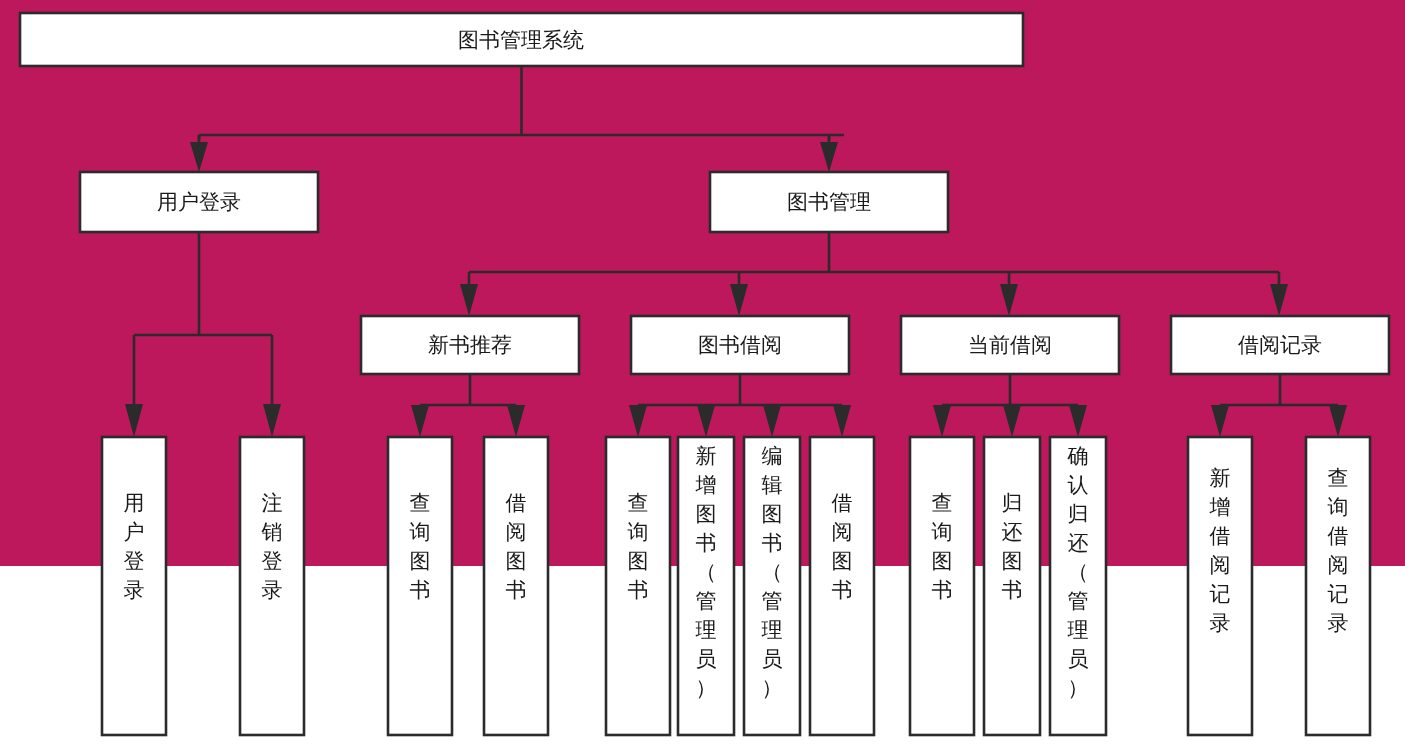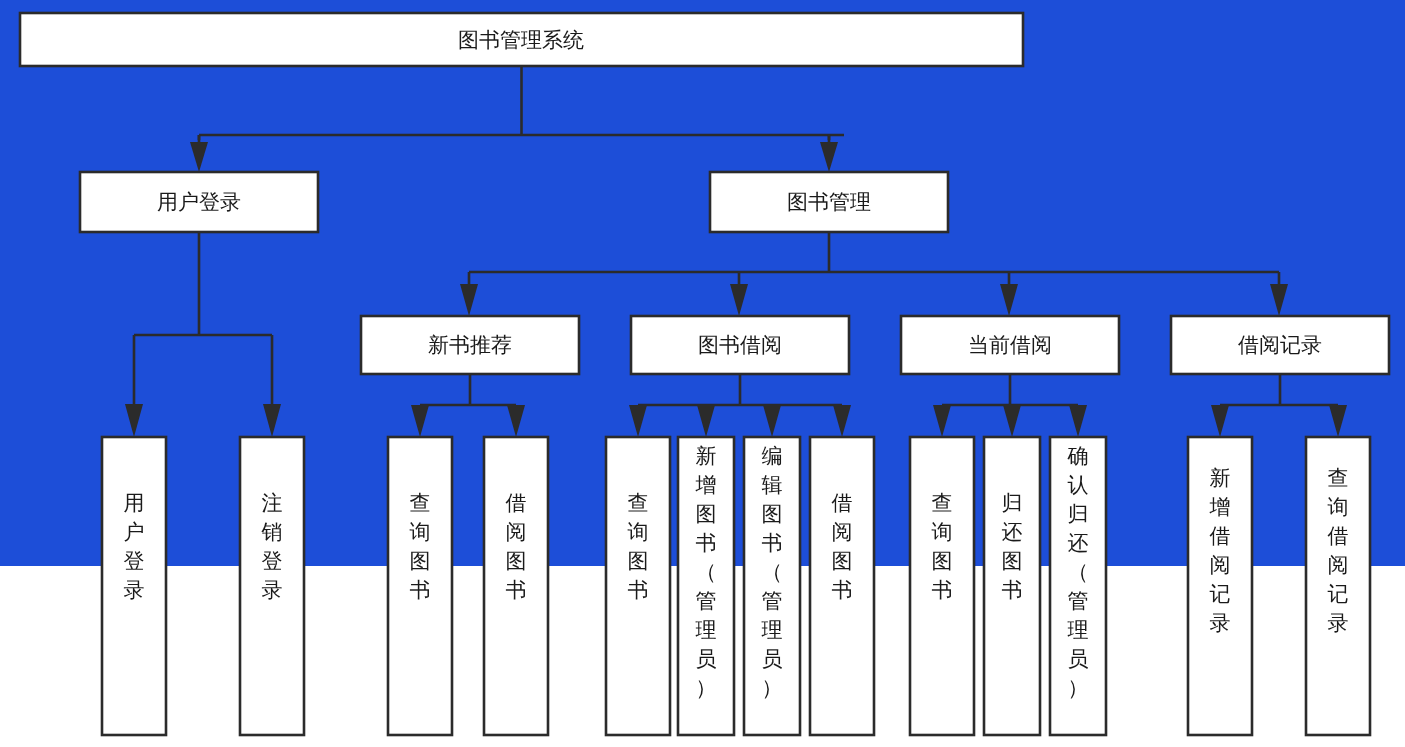--- a/index.html
+++ b/index.html
@@ -10,21 +10,21 @@
   body {
     width: 1405px;
     height: 747px;
     font-family: "Liberation Sans", "DejaVu Sans", sans-serif;
     overflow: hidden;
   }
   #diagram-root {
     position: relative;
     width: 1405px;
     height: 566px;
-    background: #1d4ed8;
+    background: #be185d;
   }
   svg.diagram-canvas {
     position: absolute;
     top: 0;
     left: 0;
     width: 1405px;
     height: 747px;
   }
   .node-box {
     fill: #ffffff;

